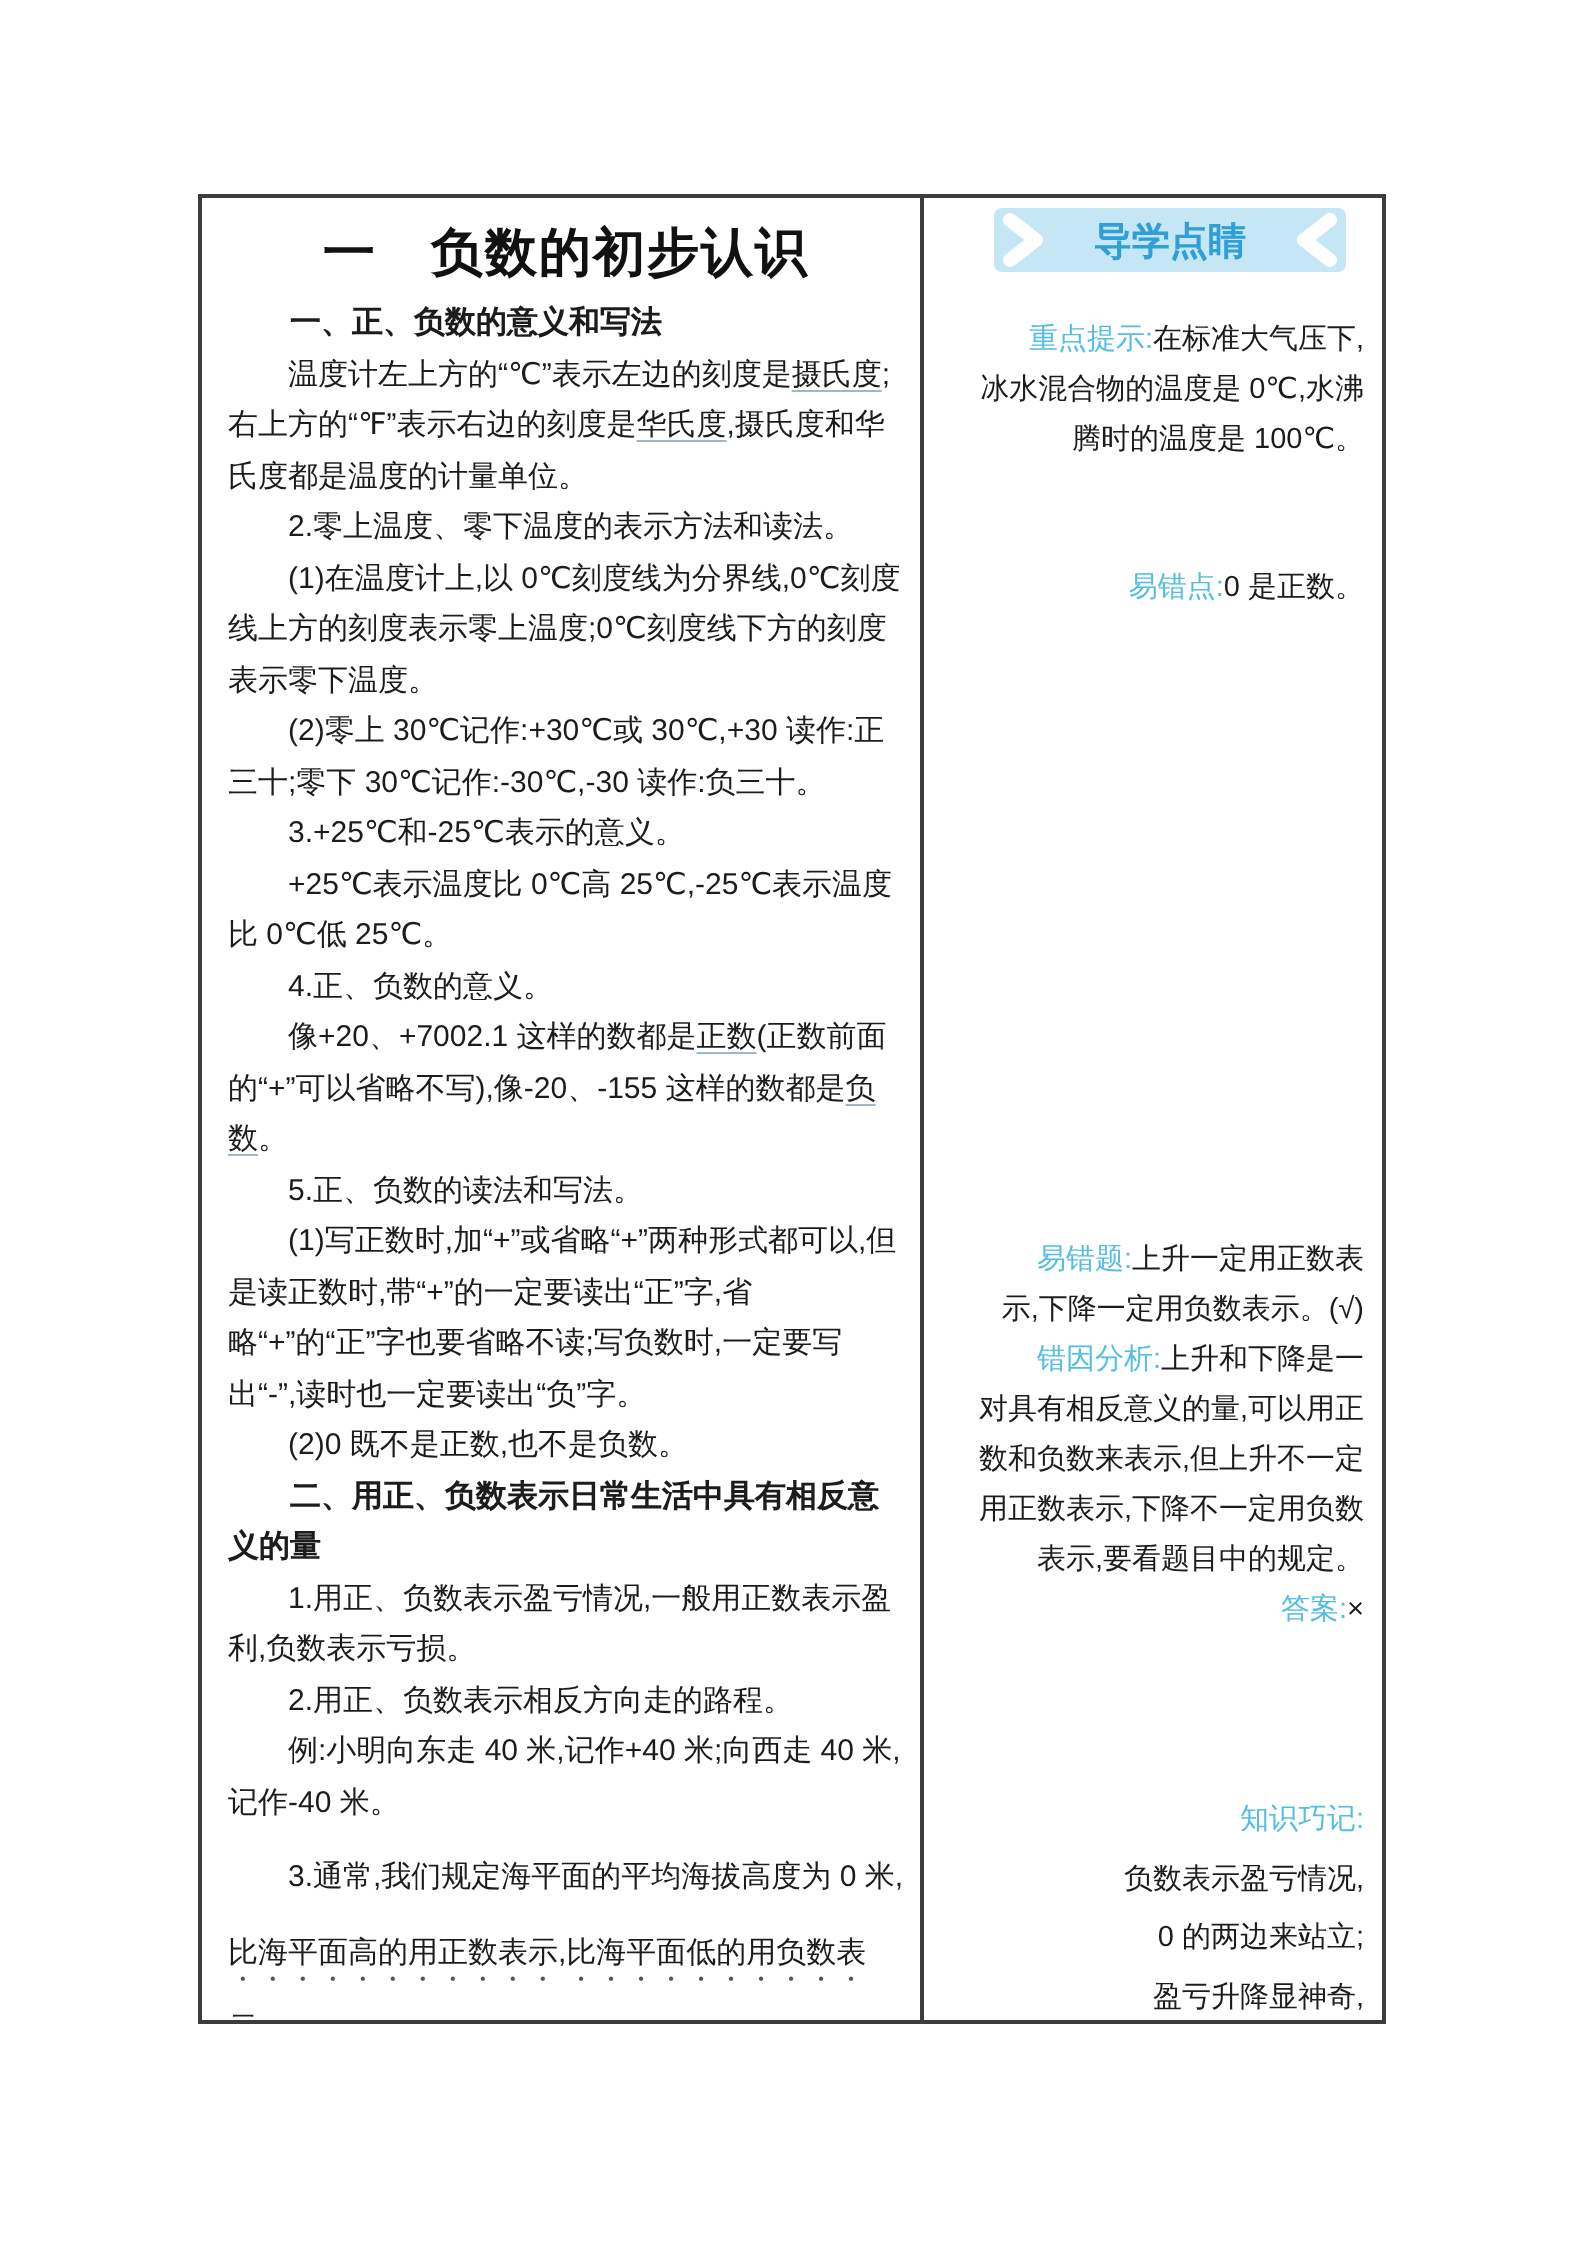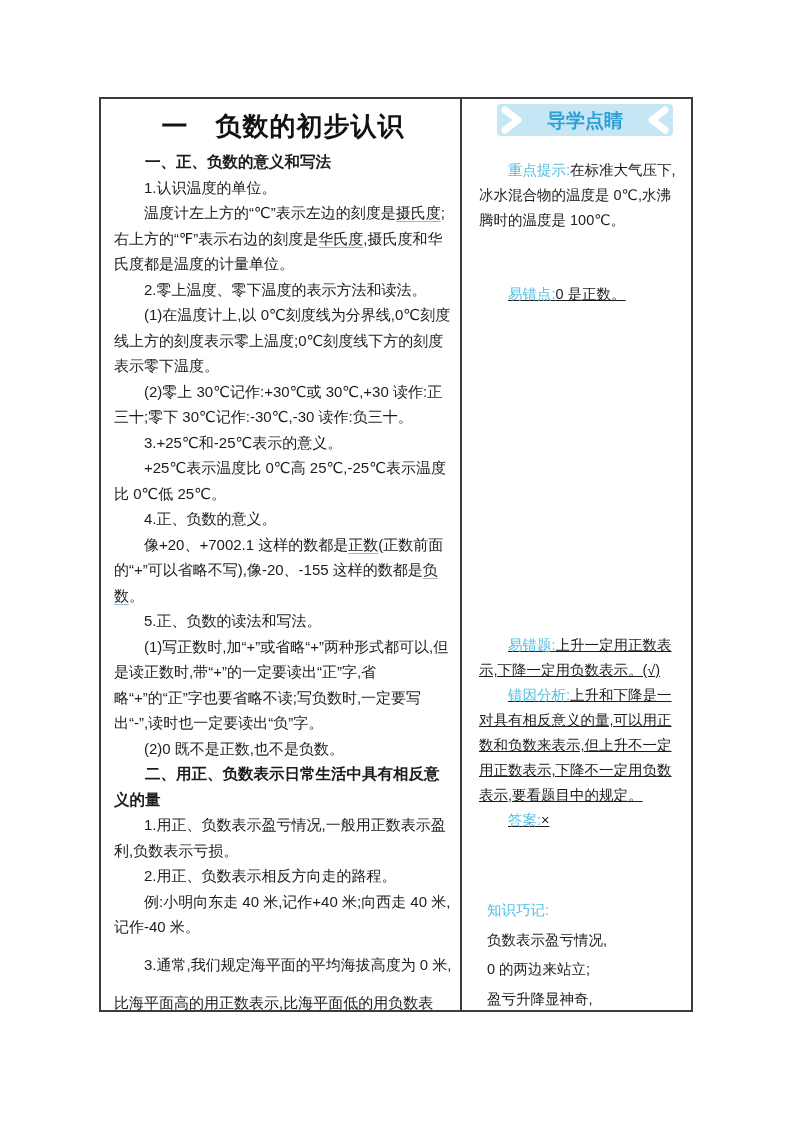--- a/index.html
+++ b/index.html
@@ -18,36 +18,35 @@
   .main-col p{margin:0;font-size:15px;line-height:25.5px;text-indent:2em;}
   .main-col p.h2{font-weight:bold;font-size:15.5px;}
   span.u{text-decoration:underline;text-decoration-color:#9db8ca;text-underline-offset:3px;}
   span.d{-webkit-text-emphasis:filled dot #555;-webkit-text-emphasis-position:under;
          text-emphasis:filled dot #555;text-emphasis-position:under right;}
   p.spread{line-height:38px;margin-top:6px !important;}
 
   
   .banner{position:absolute;top:5px;left:33px;width:176px;height:32px;}
   .note{position:absolute;left:15px;right:9px;font-size:14.5px;line-height:25px;}
-  .note p{margin:0;text-indent:2em;}
+  .note p{margin:0;text-indent:2em;text-align:right;}
   .note .lbl{color:#53bde2;}
   .note.poem{line-height:29.5px;padding-left:8px;}
   .note.poem p{text-indent:0;}
 </style>
 </head>
 <body>
 
 <div class="page">
   <div class="box">
 
     <div class="main-col" id="main-col">
       <h1>一　负数的初步认识</h1>
 
     <p class="h2">一、正、负数的意义和写法</p>
-        <p><span>1.认识温度的单位。</span></p>
         <p><span>温度计左上方的“℃”表示左边的刻度是</span><span class="u">摄氏度</span><span>;右上方的“℉”表示右边的刻度是</span><span class="u">华氏度</span><span>,摄氏度和华氏度都是温度的计量单位。</span></p>
         <p><span>2.零上温度、零下温度的表示方法和读法。</span></p>
         <p><span>(1)在温度计上,以 0℃刻度线为分界线,0℃刻度线上方的刻度表示零上温度;0℃刻度线下方的刻度表示零下温度。</span></p>
         <p><span>(2)零上 30℃记作:+30℃或 30℃,+30 读作:正三十;零下 30℃记作:-30℃,-30 读作:负三十。</span></p>
         <p><span>3.+25℃和-25℃表示的意义。</span></p>
         <p><span>+25℃表示温度比 0℃高 25℃,-25℃表示温度比 0℃低 25℃。</span></p>
         <p><span>4.正、负数的意义。</span></p>
         <p><span>像+20、+7002.1 这样的数都是</span><span class="u">正数</span><span>(正数前面的“+”可以省略不写),像-20、-155 这样的数都是</span><span class="u">负数</span><span>。</span></p>
         <p><span>5.正、负数的读法和写法。</span></p>
         <p><span>(1)写正数时,加“+”或省略“+”两种形式都可以,但是读正数时,带“+”的一定要读出“正”字,省略“+”的“正”字也要省略不读;写负数时,一定要写出“-”,读时也一定要读出“负”字。</span></p>
@@ -65,24 +64,24 @@
           <rect x="0" y="0" width="176" height="32" rx="4" fill="#c5e6f5"></rect>
           <polyline points="8,6 21,16 8,26" fill="none" stroke="#ffffff" stroke-width="7" stroke-linecap="round" stroke-linejoin="round"></polyline>
           <polyline points="168,6 155,16 168,26" fill="none" stroke="#ffffff" stroke-width="7" stroke-linecap="round" stroke-linejoin="round"></polyline>
           <text x="88" y="23" text-anchor="middle" font-size="19" font-weight="bold" fill="#2f9fd6">导学点睛</text>
         </svg>
       </div>
 
     <div class="note" style="top: 59px;">
           <p><span class="lbl">重点提示:</span><span>在标准大气压下,冰水混合物的温度是 0℃,水沸腾时的温度是 100℃。</span></p>
         </div>
-        <div class="note" style="top: 183px; text-decoration: underline;">
+        <div class="note" style="top: 183px;">
           <p><span class="lbl">易错点:</span><span>0 是正数。</span></p>
         </div>
-        <div class="note" style="top: 534px; text-decoration: underline;">
+        <div class="note" style="top: 519px;">
           <p><span class="lbl">易错题:</span><span>上升一定用正数表示,下降一定用负数表示。(√)</span></p>
           <p><span class="lbl">错因分析:</span><span>上升和下降是一对具有相反意义的量,可以用正数和负数来表示,但上升不一定用正数表示,下降不一定用负数表示,要看题目中的规定。</span></p>
           <p><span class="lbl">答案:</span><span>×</span></p>
         </div>
         <div class="note poem" style="top: 749px; margin-top: 48px;">
           <p><span class="lbl">知识巧记:</span></p>
           <p>负数表示盈亏情况,</p>
           <p>0 的两边来站立;</p>
           <p>盈亏升降显神奇,</p>
           <p>意义相反要牢记。</p>

